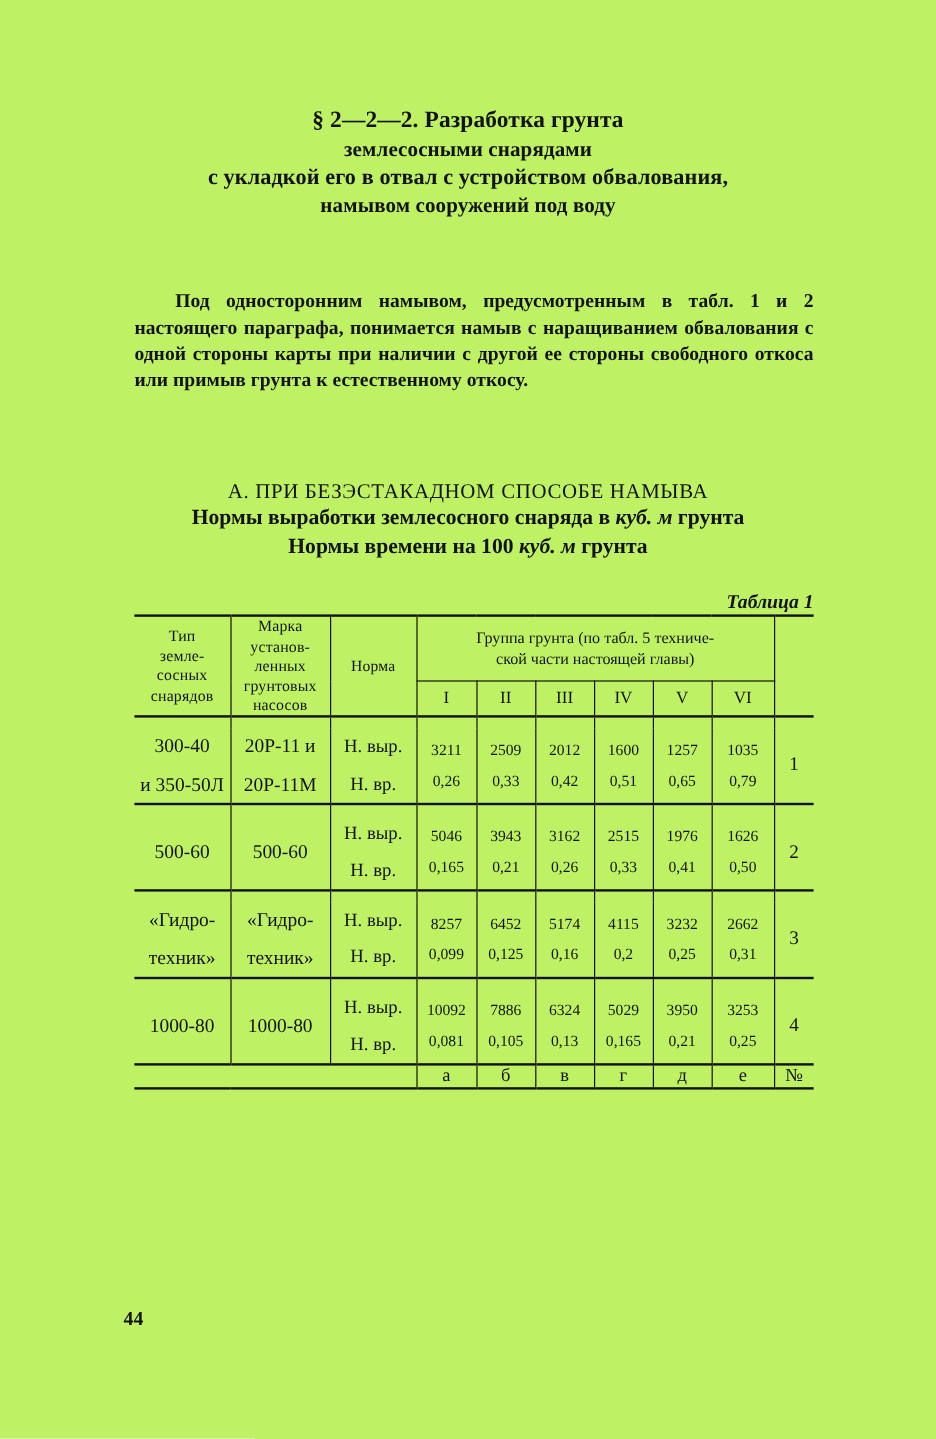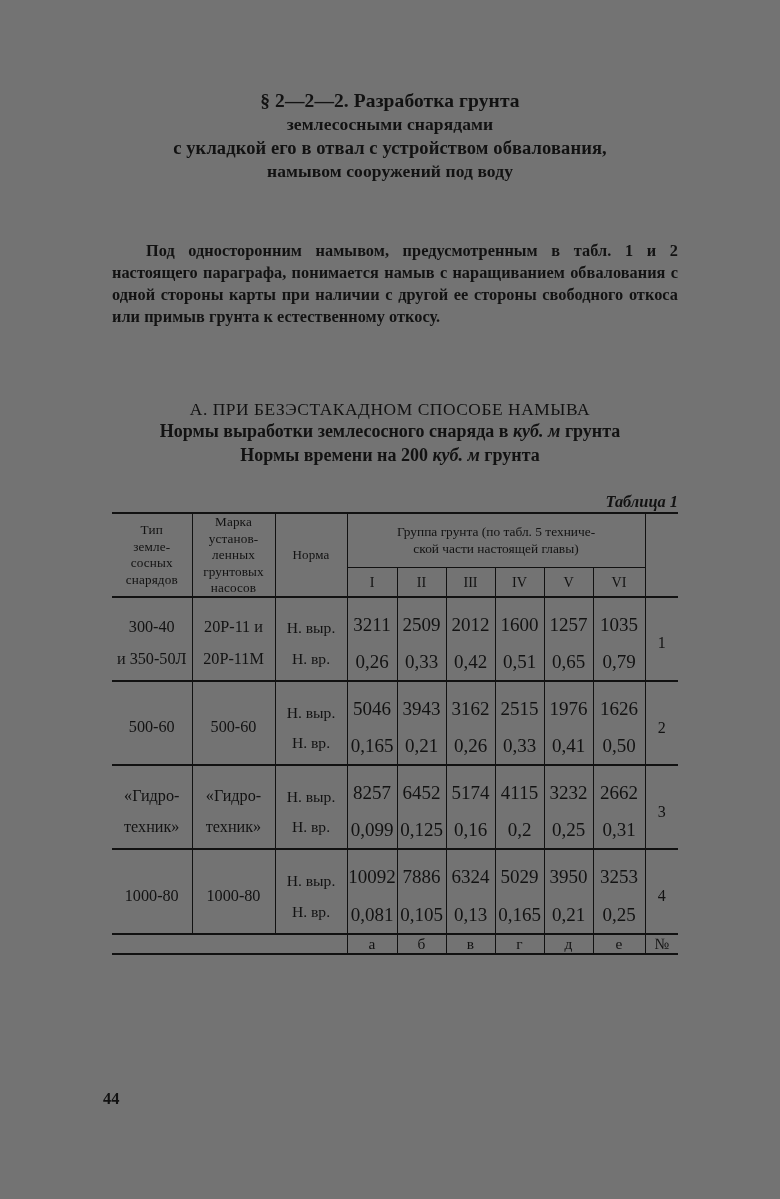--- a/index.html
+++ b/index.html
@@ -11,21 +11,21 @@
     width: 780px;
     height: 1199px;
     position: relative;
     font-family: "Liberation Serif", "DejaVu Serif", serif;
     color: #121212;
     -webkit-font-smoothing: antialiased;
   }
   .page {
     position: absolute;
     inset: 0;
-    background: #737373;
+    background: #bef264;
     overflow: hidden;
   }
 
   
   .title-block {
     position: absolute;
     left: 70px;
     top: 88px;
     width: 640px;
     text-align: center;
@@ -145,21 +145,21 @@
     white-space: nowrap;
   }
   .cell-norm {
     font-size: 15.6px;
     line-height: 1.9;
     padding: 6px 7px 6px 6px;
     text-align: right;
     white-space: nowrap;
   }
   .cell-val {
-    font-size: 19px;
+    font-size: 13px;
     line-height: 1.9;
     padding: 6px 5px;
     text-align: right;
     white-space: nowrap;
   }
   .cell-idx {
     font-size: 16px;
     text-align: center;
   }
   .stack { display: block; }
@@ -197,21 +197,21 @@
 
   <p class="para">Под односторонним намывом, предусмотренным в табл. 1 и 2 настоящего параграфа, понимается намыв с наращиванием обвалования с одной стороны карты при наличии с другой ее стороны свободного откоса или примыв грунта к естественному откосу.</p>
 
   <div class="section-head">А. ПРИ БЕЗЭСТАКАДНОМ СПОСОБЕ НАМЫВА</div>
 
   <div class="caption">
     <div>
       <span>Нормы выработки землесосного снаряда в </span><i>куб. м</i><span> грунта</span>
     </div>
     <div>
-      <span>Нормы времени на 200 </span><i>куб. м</i><span> грунта</span>
+      <span>Нормы времени на 100 </span><i>куб. м</i><span> грунта</span>
     </div>
   </div>
 
   <div class="table-no">Таблица 1</div>
 
   <div class="tbl-wrap">
     <table class="grid">
       <colgroup>
         <col style="width:80px">
         <col style="width:83px">

